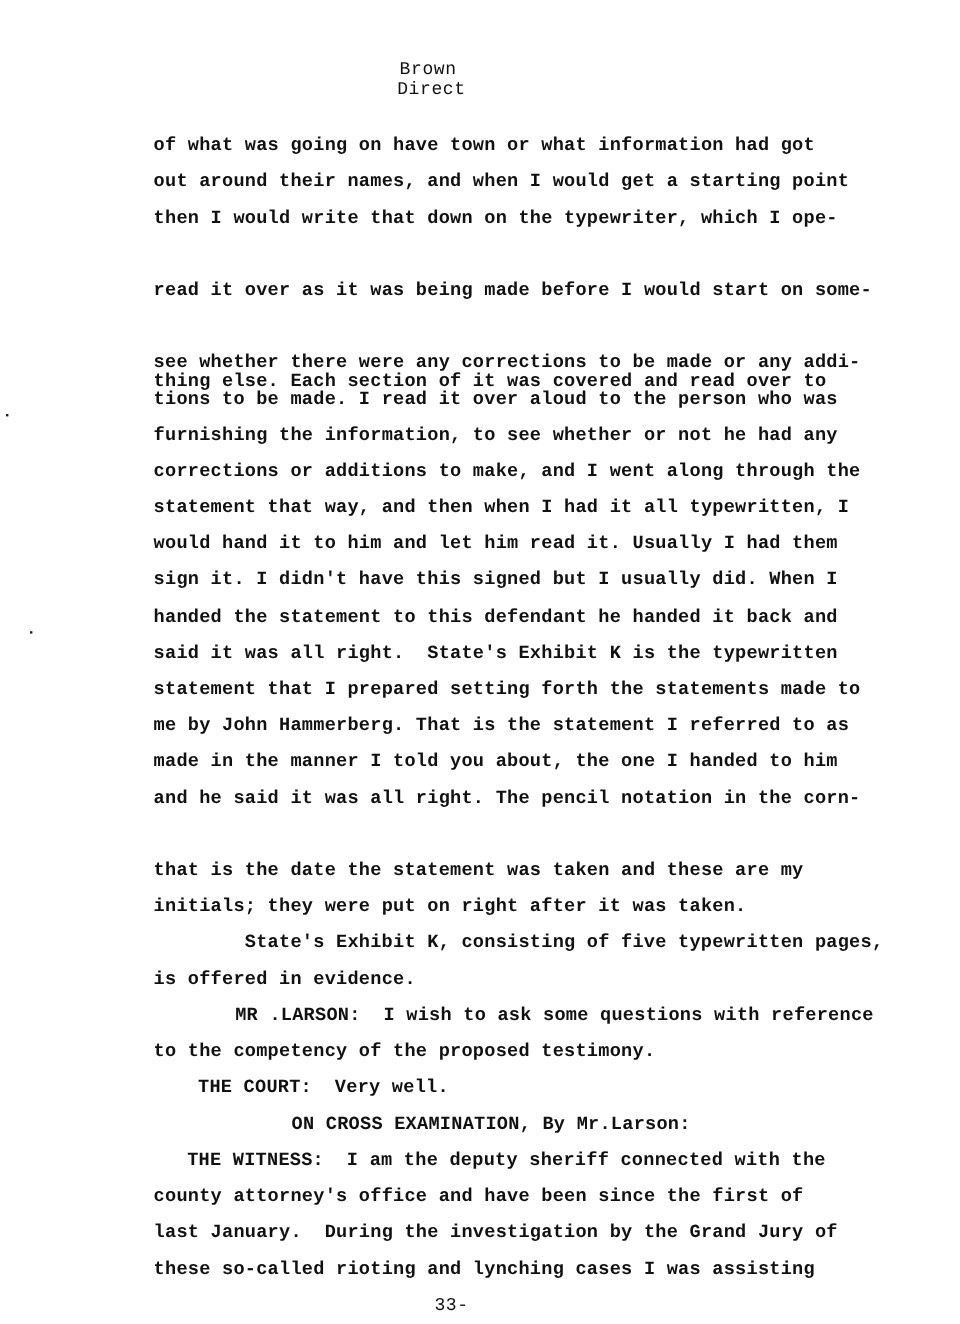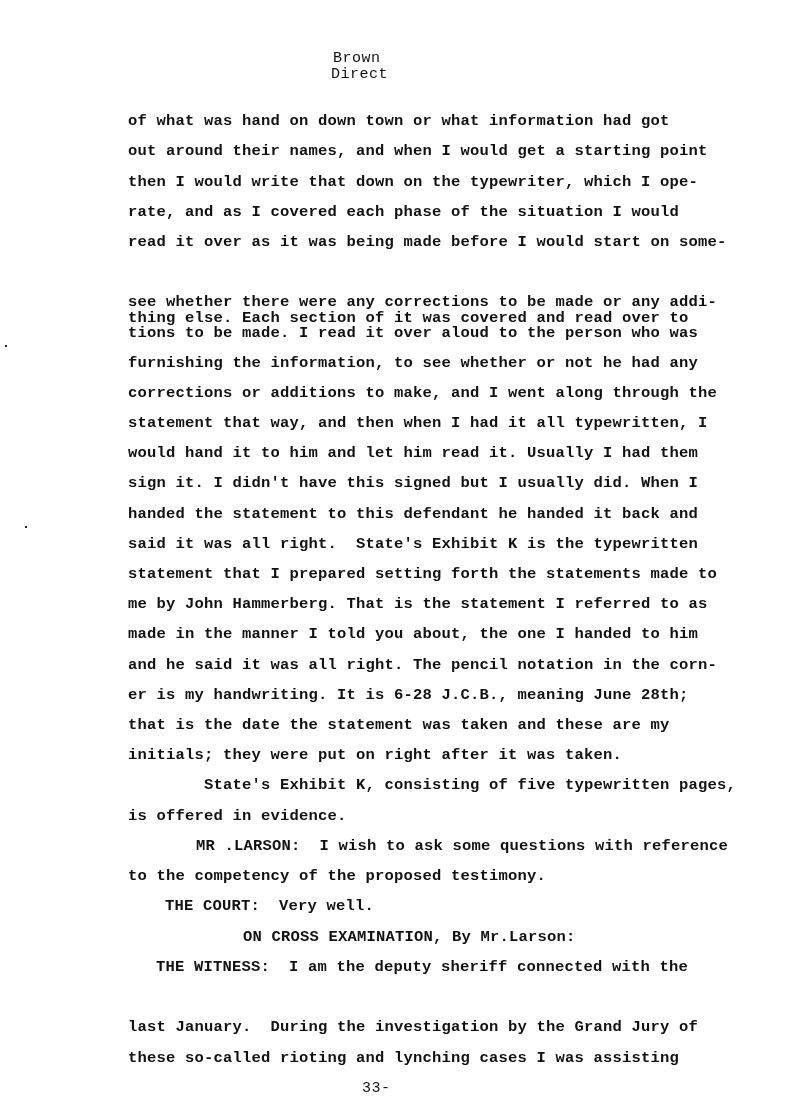--- a/index.html
+++ b/index.html
@@ -11,54 +11,53 @@
   .hdr { font-weight: normal; font-size: 15px; letter-spacing: 0.5px; }
   .speck { position: absolute; width: 2px; height: 2px; background: #222; }
 </style>
 </head>
 <body>
 
 <div class="page">
   <div class="line hdr" style="left:333px; top:50px;">Brown</div>
   <div class="line hdr" style="left:331px; top:66px;">Direct</div>
 
-  <div class="line" style="left:128px; top:112px;">of what was hand on down town or what information had got</div>
+  <div class="line" style="left:128px; top:112px;">of what was going on have town or what information had got</div>
   <div class="line" style="left:128px; top:142px;text-align:center;">out around their names, and when I would get a starting point</div>
   <div class="line" style="left:128px; top:173px;">then I would write that down on the typewriter, which I ope-</div>
-  <div class="line" style="left:128px; top:203px;">rate, and as I covered each phase of the situation I would</div>
   <div class="line" style="left:128px; top:233px;">read it over as it was being made before I would start on some-</div>
   <div class="line" style="left:128px; top:263px;margin-top:46px;">thing else. Each section of it was covered and read over to</div>
   <div class="line" style="left:128px; top:293px;">see whether there were any corrections to be made or any addi-</div>
   <div class="line" style="left:128px; top:324px;">tions to be made. I read it over aloud to the person who was</div>
   <div class="line" style="left:128px; top:354px;">furnishing the information, to see whether or not he had any</div>
   <div class="line" style="left:128px; top:384px;">corrections or additions to make, and I went along through the</div>
   <div class="line" style="left:128px; top:414px;">statement that way, and then when I had it all typewritten, I</div>
   <div class="line" style="left:128px; top:444px;">would hand it to him and let him read it. Usually I had them</div>
   <div class="line" style="left:128px; top:474px;">sign it. I didn't have this signed but I usually did. When I</div>
   <div class="line" style="left:128px; top:505px;">handed the statement to this defendant he handed it back and</div>
   <div class="line" style="left:128px; top:535px;">said it was all right.  State's Exhibit K is the typewritten</div>
   <div class="line" style="left:128px; top:565px;">statement that I prepared setting forth the statements made to</div>
   <div class="line" style="left:128px; top:595px;">me by John Hammerberg. That is the statement I referred to as</div>
   <div class="line" style="left:128px; top:625px;">made in the manner I told you about, the one I handed to him</div>
   <div class="line" style="left:128px; top:656px;">and he said it was all right. The pencil notation in the corn-</div>
-  <div class="line" style="left:128px; top:686px;">er is my handwriting. It is 6-28 J.C.B., meaning June 28th;</div>
   <div class="line" style="left:128px; top:716px;">that is the date the statement was taken and these are my</div>
   <div class="line" style="left:128px; top:746px;">initials; they were put on right after it was taken.</div>
 
   <div class="line" style="left:204px; top:776px;">State's Exhibit K, consisting of five typewritten pages,</div>
   <div class="line" style="left:128px; top:807px;">is offered in evidence.</div>
 
   <div class="line" style="left:172px; top:837px;padding-left:24px;">MR .LARSON:  I wish to ask some questions with reference</div>
   <div class="line" style="left:128px; top:867px;">to the competency of the proposed testimony.</div>
 
   <div class="line" style="left:165px; top:897px;">THE COURT:  Very well.</div>
 
   <div class="line" style="left:243px; top:928px;">ON CROSS EXAMINATION, By Mr.Larson:</div>
 
   <div class="line" style="left:156px; top:958px;">THE WITNESS:  I am the deputy sheriff connected with the</div>
+  <div class="line" style="left:128px; top:988px;">county attorney's office and have been since the first of</div>
   <div class="line" style="left:128px; top:1018px;">last January.  During the investigation by the Grand Jury of</div>
   <div class="line" style="left:128px; top:1049px;">these so-called rioting and lynching cases I was assisting</div>
 
   <div class="line hdr" style="left:362px; top:1080px;">33-</div>
 
   <div class="speck" style="left:5px; top:345px;"></div>
   <div class="speck" style="left:25px; top:526px;"></div>
 </div>
 
 </body></html>

